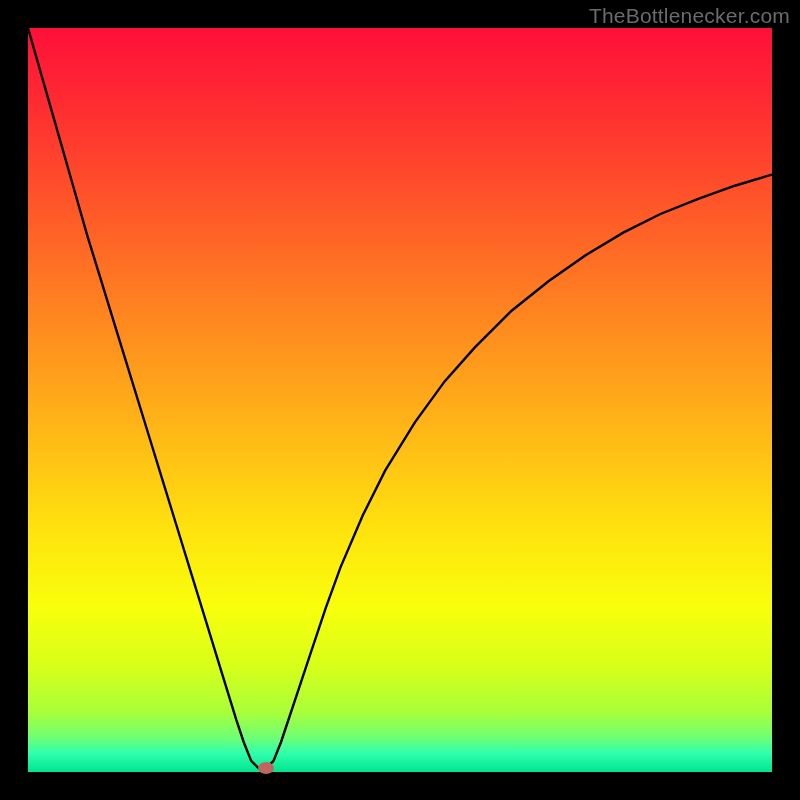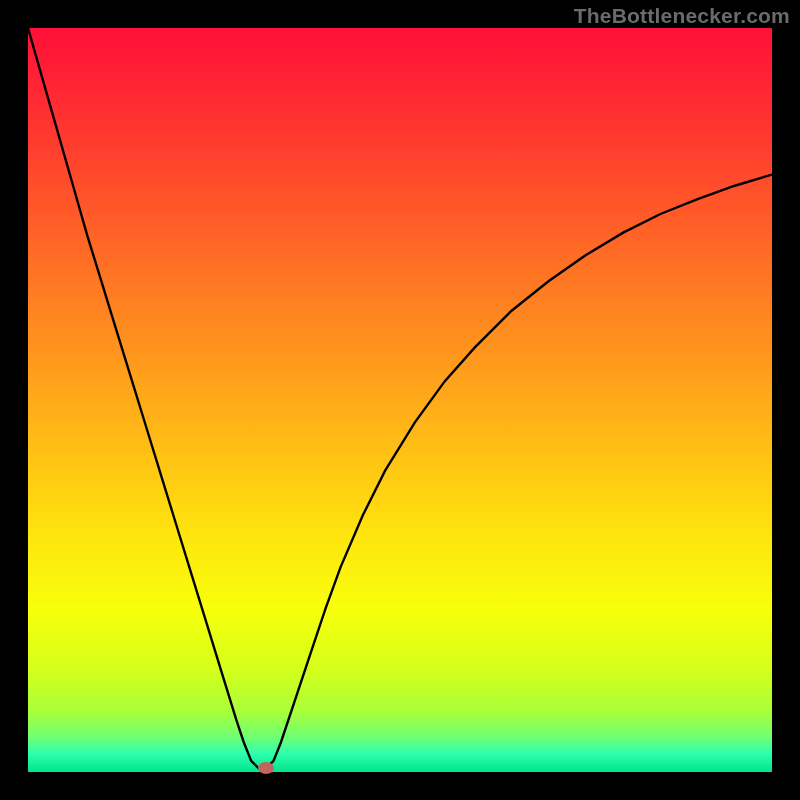--- a/index.html
+++ b/index.html
@@ -24,21 +24,20 @@
     width: 744px;
     height: 744px;
   }
   .attribution {
     position: absolute;
     top: 4px;
     right: 10px;
     color: #6b6b6b;
     font-size: 21px;
     letter-spacing: 0.2px;
-    font-weight: bold;
   }
   .marker {
     position: absolute;
     background: #c0665d;
     border-radius: 50% / 50%;
   }
   svg { display:block; }
 </style>
 </head>
 <body>

